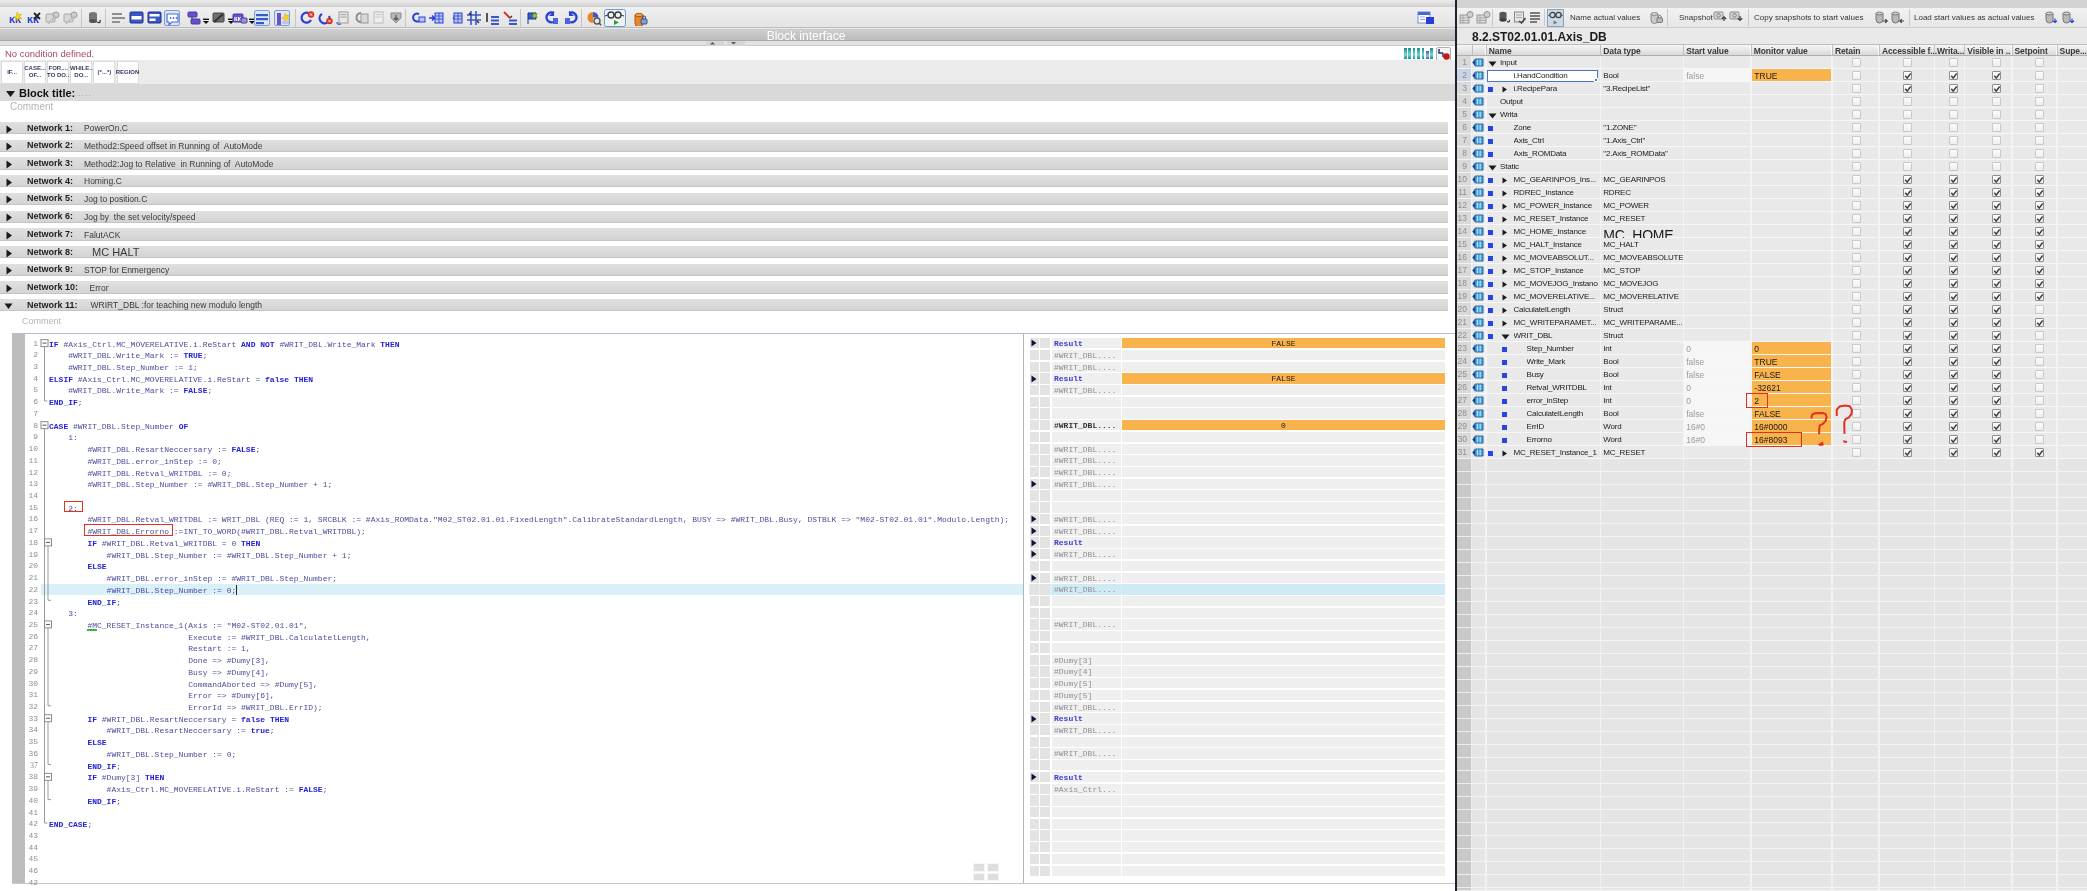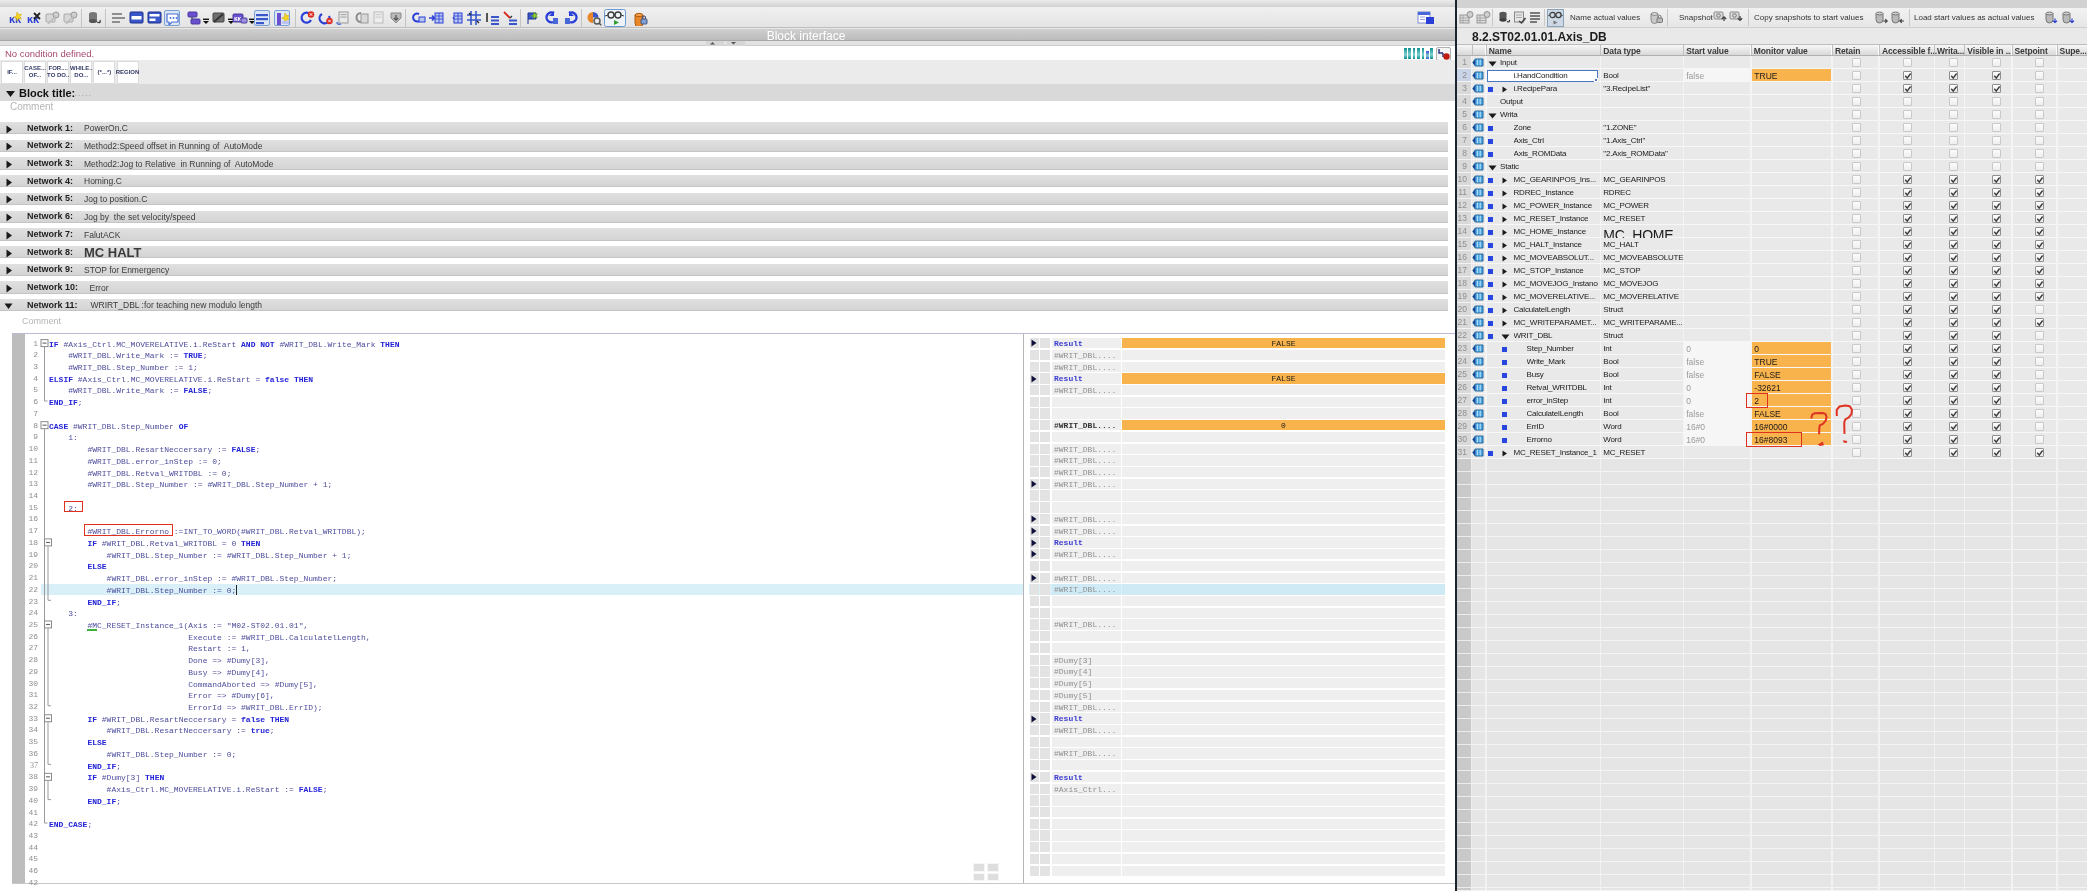--- a/index.html
+++ b/index.html
@@ -375,21 +375,21 @@
 <svg class="abs" style="left:6px;top:230.82px" width="7" height="9">
       <path d="M0.5 0.5 v8 l5.5-4z" fill="#1a1a1a"></path>
     </svg>
 <div class="abs " style="left:27px;top:229.82px;font-size:9px;font-weight:bold;color:#1d1d1d;line-height:9.5px;">Network 7:</div>
 <div class="abs " style="left:84px;top:230.51999999999998px;font-size:8.5px;color:#3a3a3a;white-space:pre;line-height:9px;">FalutACK</div>
 <div class="abs " style="left:0px;top:246.04px;width:1448px;height:12.2px;background:linear-gradient(#e0e0e0,#d4d4d4);border-bottom:1px solid #c4c4c4;"></div>
 <svg class="abs" style="left:6px;top:248.54px" width="7" height="9">
       <path d="M0.5 0.5 v8 l5.5-4z" fill="#1a1a1a"></path>
     </svg>
 <div class="abs " style="left:27px;top:247.54px;font-size:9px;font-weight:bold;color:#1d1d1d;line-height:9.5px;">Network 8:</div>
-<div class="abs " style="left:84px;top:248.23999999999998px;font-size:13px;color:#3a3a3a;white-space:pre;line-height:9px;font-weight:bold;">MC HALT</div>
+<div class="abs " style="left:92px;top:248.23999999999998px;font-size:11px;color:#3a3a3a;white-space:pre;line-height:9px;">MC HALT</div>
 <div class="abs " style="left:0px;top:263.76px;width:1448px;height:12.2px;background:linear-gradient(#e0e0e0,#d4d4d4);border-bottom:1px solid #c4c4c4;"></div>
 <svg class="abs" style="left:6px;top:266.26px" width="7" height="9">
       <path d="M0.5 0.5 v8 l5.5-4z" fill="#1a1a1a"></path>
     </svg>
 <div class="abs " style="left:27px;top:265.26px;font-size:9px;font-weight:bold;color:#1d1d1d;line-height:9.5px;">Network 9:</div>
 <div class="abs " style="left:84px;top:265.96px;font-size:8.5px;color:#3a3a3a;white-space:pre;line-height:9px;">STOP for Enmergency</div>
 <div class="abs " style="left:0px;top:281.48px;width:1448px;height:12.2px;background:linear-gradient(#e0e0e0,#d4d4d4);border-bottom:1px solid #c4c4c4;"></div>
 <svg class="abs" style="left:6px;top:283.98px" width="7" height="9">
       <path d="M0.5 0.5 v8 l5.5-4z" fill="#1a1a1a"></path>
     </svg>
@@ -428,20 +428,21 @@
 <div class="abs num" style="left:20px;top:455.83px;width:18px;">11</div>
 <div class="abs codeline" style="left:49px;top:455.83px;">        #WRIT_DBL.error_inStep := 0;</div>
 <div class="abs num" style="left:20px;top:467.55299999999994px;width:18px;">12</div>
 <div class="abs codeline" style="left:49px;top:467.55299999999994px;">        #WRIT_DBL.Retval_WRITDBL := 0;</div>
 <div class="abs num" style="left:20px;top:479.276px;width:18px;">13</div>
 <div class="abs codeline" style="left:49px;top:479.276px;">        #WRIT_DBL.Step_Number := #WRIT_DBL.Step_Number + 1;</div>
 <div class="abs num" style="left:20px;top:490.99899999999997px;width:18px;">14</div>
 <div class="abs num" style="left:20px;top:502.722px;width:18px;">15</div>
 <div class="abs codeline" style="left:49px;top:502.722px;">    2:</div>
 <div class="abs num" style="left:20px;top:514.445px;width:18px;">16</div>
+<div class="abs codeline" style="left:49px;top:514.445px;">        #WRIT_DBL.Retval_WRITDBL := WRIT_DBL (REQ := 1, SRCBLK := #Axis_ROMData."M02_ST02.01.01.FixedLength".CalibrateStandardLength, BUSY =&gt; #WRIT_DBL.Busy, DSTBLK =&gt; "M02-ST02.01.01".Modulo.Length);</div>
 <div class="abs num" style="left:20px;top:526.168px;width:18px;">17</div>
 <div class="abs codeline" style="left:49px;top:526.168px;">        #WRIT_DBL.Errorno :=INT_TO_WORD(#WRIT_DBL.Retval_WRITDBL);</div>
 <div class="abs num" style="left:20px;top:537.8910000000001px;width:18px;">18</div>
 <div class="abs codeline" style="left:49px;top:537.8910000000001px;">        <b>IF</b> #WRIT_DBL.Retval_WRITDBL = 0 <b>THEN</b></div>
 <div class="abs num" style="left:20px;top:549.614px;width:18px;">19</div>
 <div class="abs codeline" style="left:49px;top:549.614px;">            #WRIT_DBL.Step_Number := #WRIT_DBL.Step_Number + 1;</div>
 <div class="abs num" style="left:20px;top:561.337px;width:18px;">20</div>
 <div class="abs codeline" style="left:49px;top:561.337px;">        <b>ELSE</b></div>
 <div class="abs num" style="left:20px;top:573.0600000000001px;width:18px;">21</div>
 <div class="abs codeline" style="left:49px;top:573.0600000000001px;">            #WRIT_DBL.error_inStep := #WRIT_DBL.Step_Number;</div>

